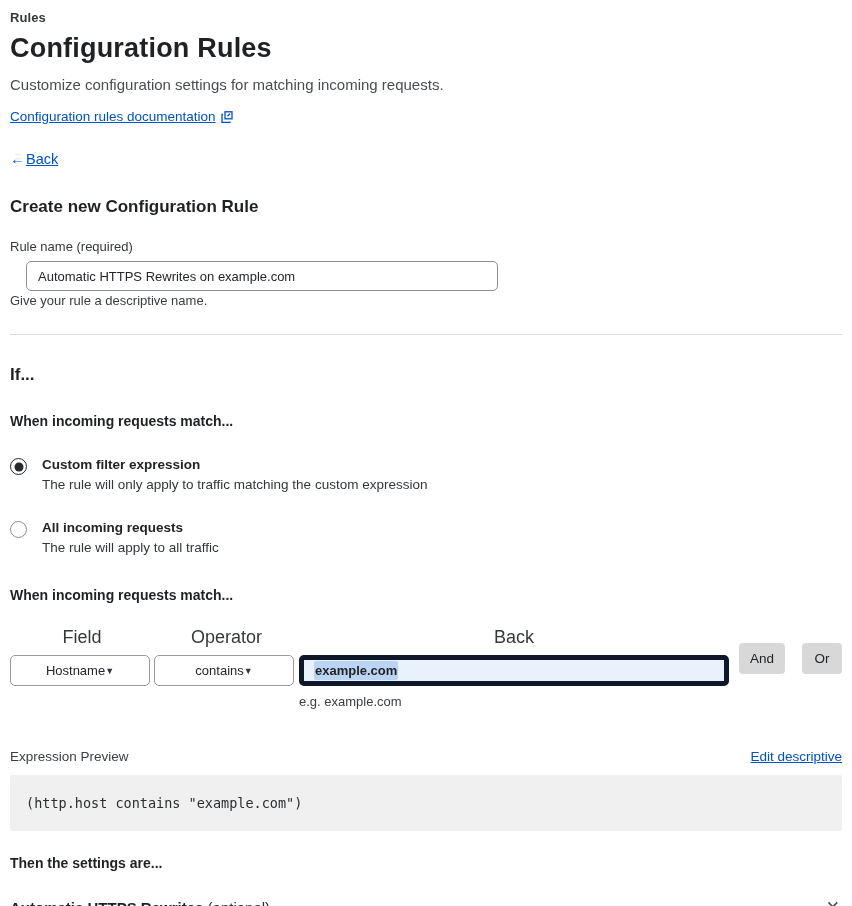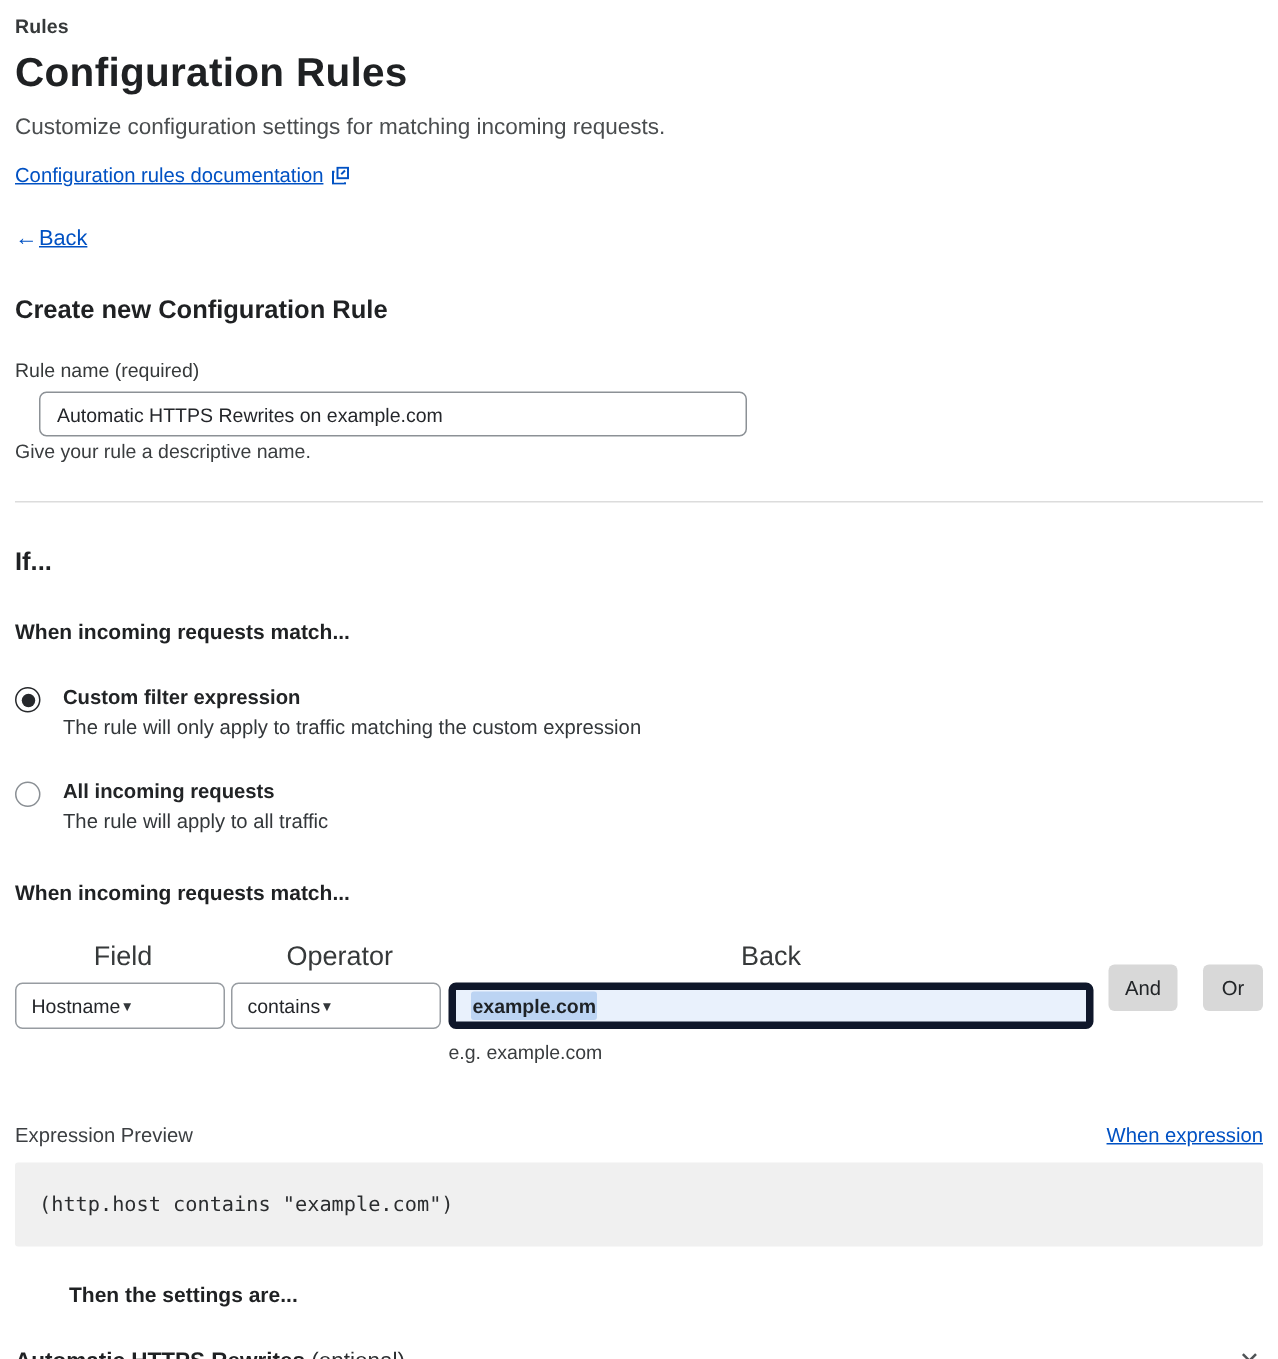--- a/index.html
+++ b/index.html
@@ -59,21 +59,21 @@
   .radio-texts { margin-left: 15px; }
   .radio-label { font-size: 13.5px; font-weight: 700; color: #222426; }
   .radio-desc { font-size: 13.5px; color: #33373a; margin-top: 5px; }
 
   
   .builder { margin-top: 32px; }
   .builder-grid { display: flex; align-items: flex-start; margin-top: 0; }
   .col-label { font-size: 18px; color: #36393a; margin-bottom: 7px; text-align: center; }
   .select-box {
     width: 140px; height: 31px; border: 1px solid #979ca1; border-radius: 5px;
-    display: flex; align-items: center; justify-content: flex-start;
+    display: flex; align-items: center; justify-content: center;
     padding: 0 10px; font-size: 13px; color: #24262a; background: #fff; cursor: pointer;
   }
   .caret { font-size: 9px; color: #33373a; }
   .col-field { width: 147px; }
   .col-operator { width: 148px; }
   .col-value { width: 430px; }
   .value-input {
     width: 430px; height: 31px;
     border: 5px solid #0f172a; border-radius: 5px;
     background: #e9f1fc; display: flex; align-items: center;
@@ -92,21 +92,21 @@
   
   .preview-row { display: flex; justify-content: space-between; align-items: baseline; margin-top: 40px; }
   .preview-label { font-size: 13.5px; color: #3c3f42; }
   .code-box {
     margin-top: 11px; background: #f0f0f0; border-radius: 2px;
     padding: 20px 16px; font-family: "DejaVu Sans Mono", "Liberation Mono", monospace;
     font-size: 13.5px; color: #2b2d2f; min-height: 55px;
   }
 
   
-  .then-heading { font-size: 14px; font-weight: 700; margin-top: 24px; color: #1f2123; margin-left: 36px; }
+  .then-heading { font-size: 14px; font-weight: 700; margin-top: 24px; color: #1f2123; }
   .setting-header { display: flex; justify-content: space-between; align-items: center; margin-top: 26px; }
   .setting-name { font-size: 15px; font-weight: 700; color: #1f2123; }
   .setting-optional { font-size: 15px; font-weight: 400; color: #2c2f31; }
   .close-x { font-size: 17px; color: #4f5356; cursor: pointer; line-height: 1; padding: 2px; }
 </style>
 </head>
 <body>
 
 <div class="page">
 
@@ -186,21 +186,21 @@
 
       <div class="conj-buttons">
         <button class="conj-btn">And</button>
         <button class="conj-btn">Or</button>
       </div>
     </div>
   </div>
 
   <div class="preview-row">
     <span class="preview-label">Expression Preview</span>
-    <a class="link">When expression</a>
+    <a class="link">Edit descriptive</a>
   </div>
   <div class="code-box">(http.host contains "example.com")</div>
 
   <div class="then-heading">Then the settings are...</div>
 
   <div class="setting-header">
     <div>
       <span class="setting-name">Automatic HTTPS Rewrites</span><span class="setting-optional"> (optional)</span>
     </div>
     <span class="close-x">✕</span>

